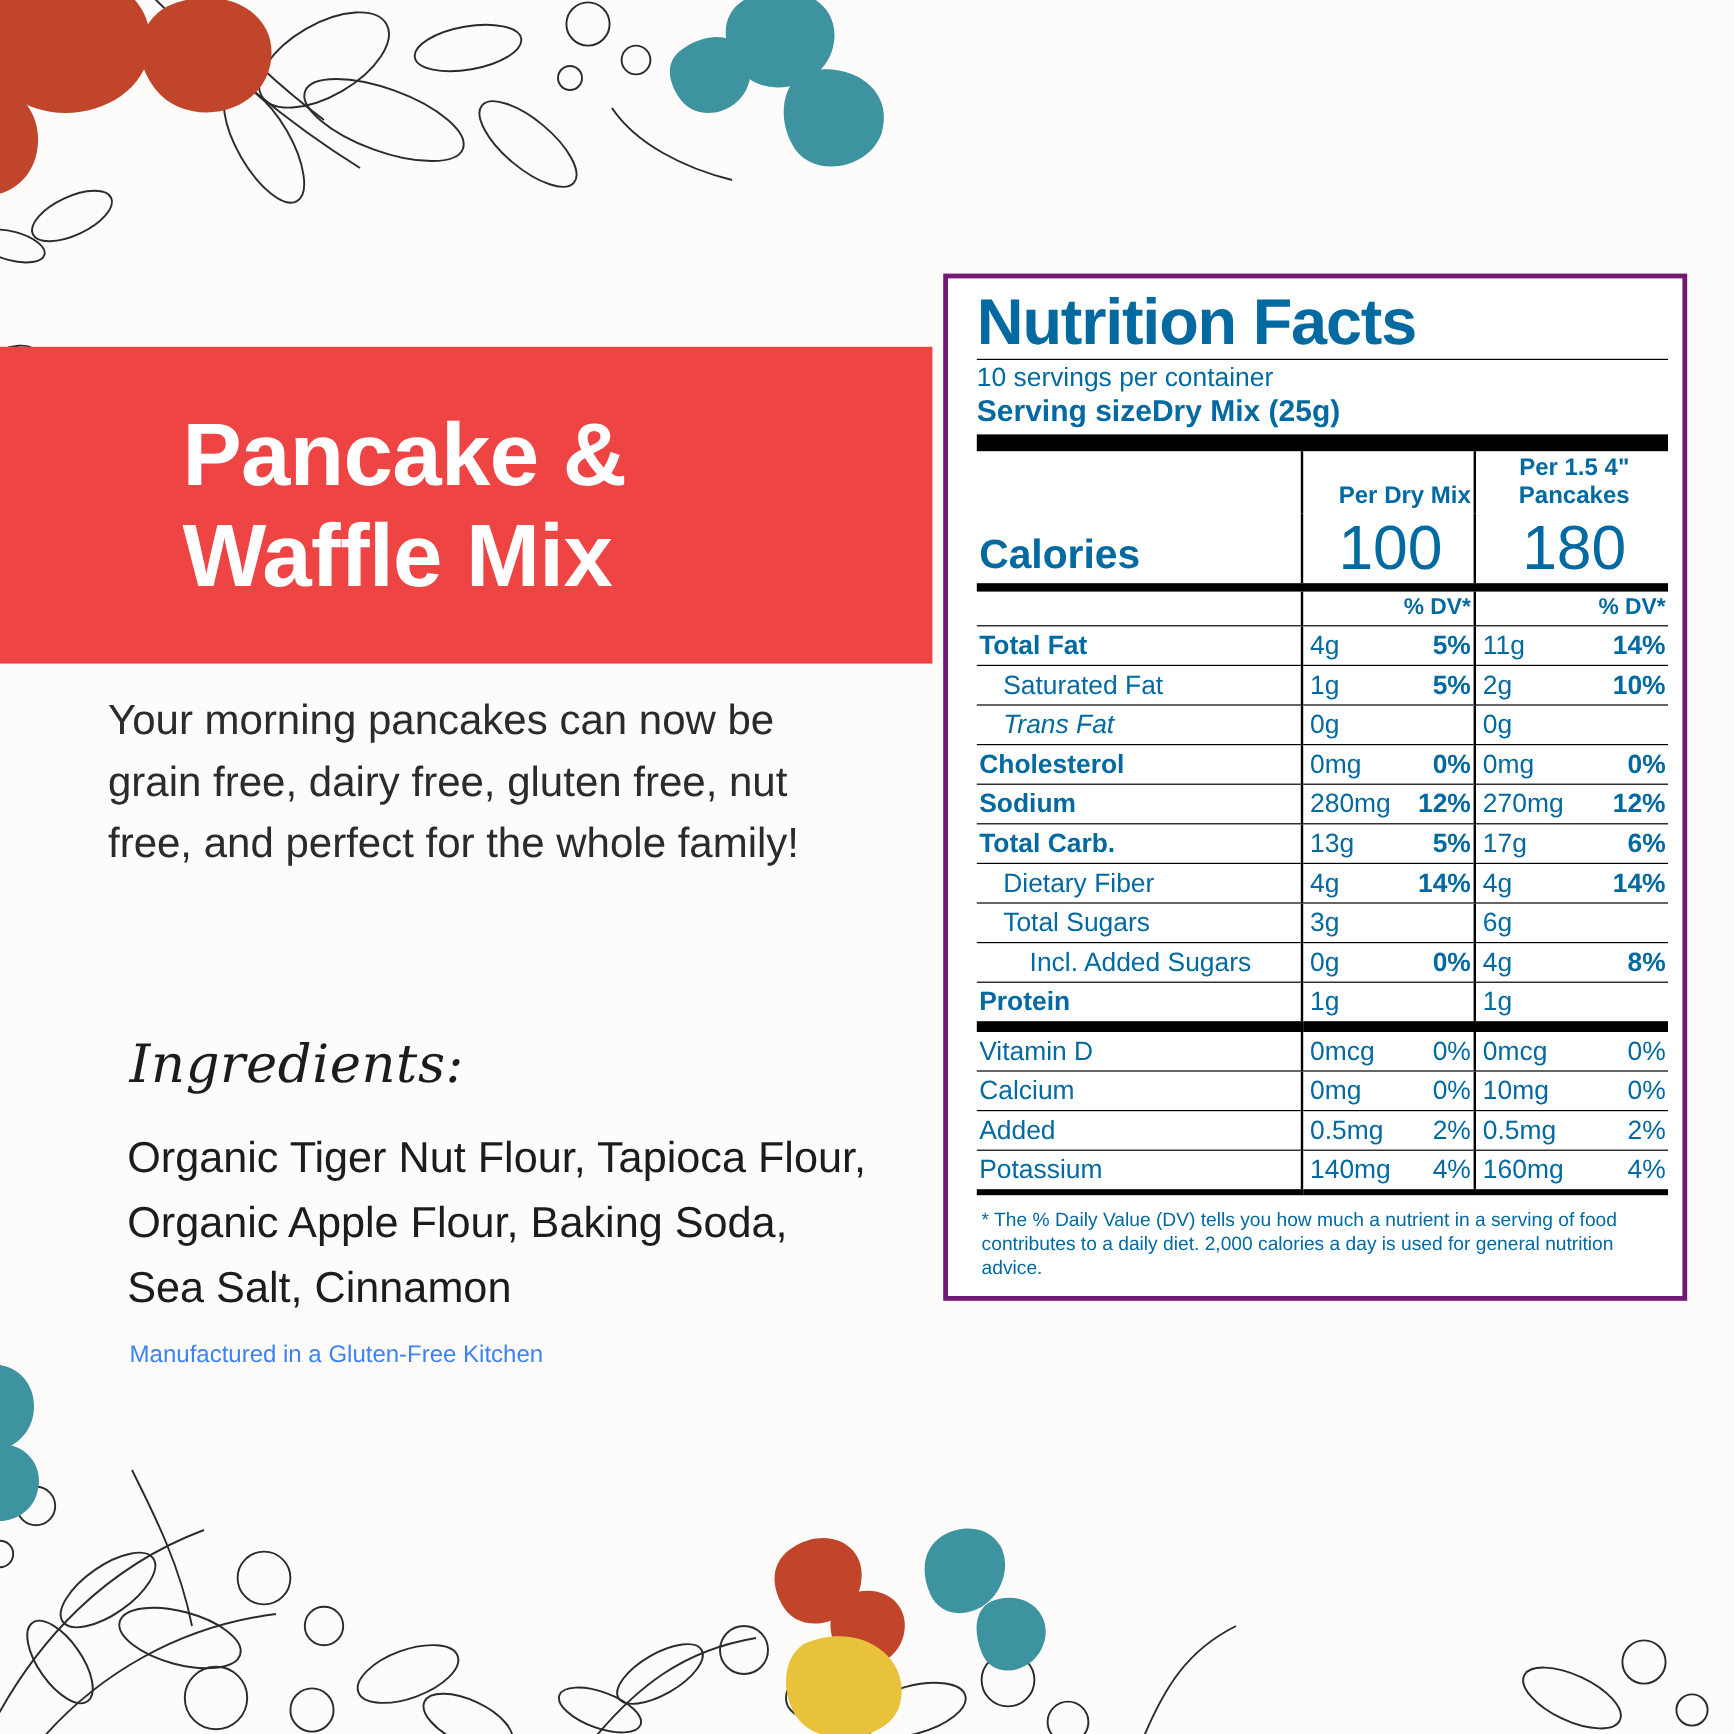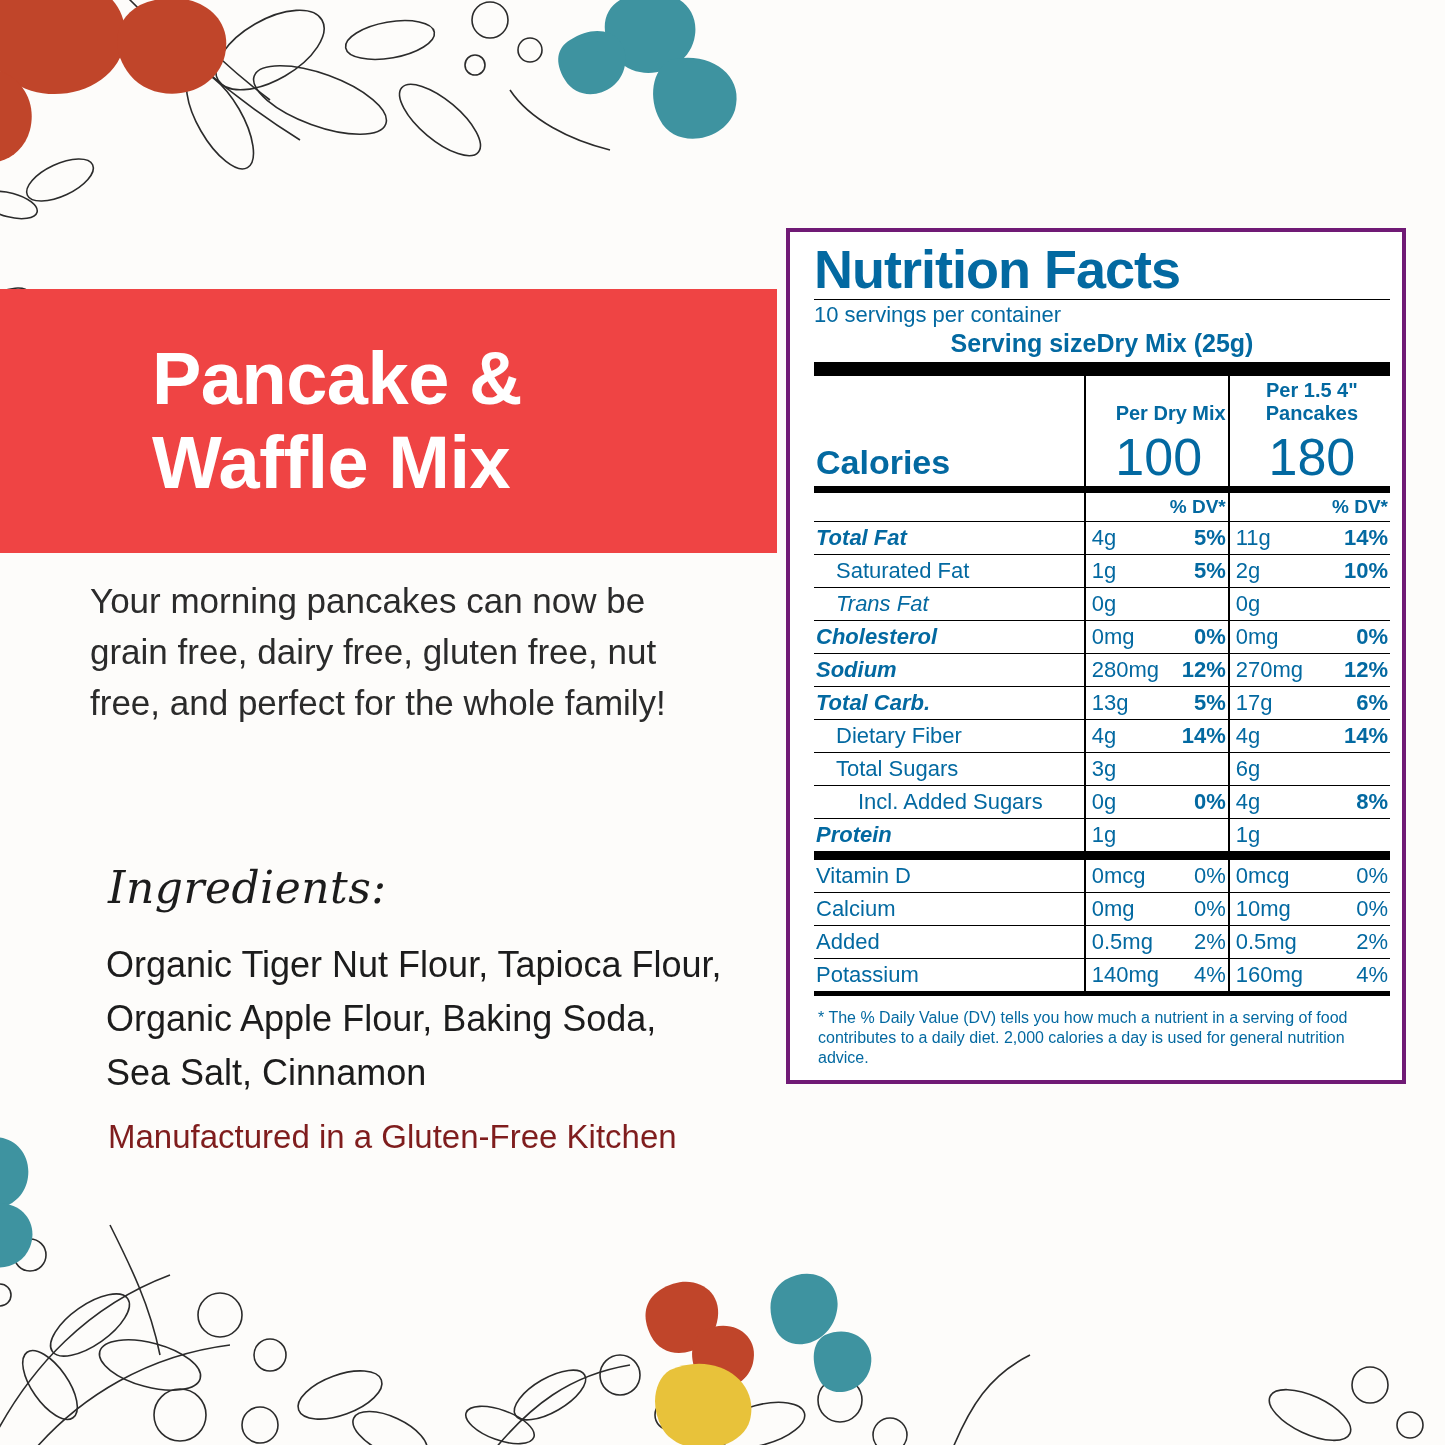--- a/index.html
+++ b/index.html
@@ -76,22 +76,22 @@
     width: 620px;
     font-size: 36px;
     line-height: 1.5;
     color: #1c1c1c;
   }
 
   .kitchen-note {
     position: absolute;
     left: 108px;
     top: 1118px;
-    font-size: 33px;
-    color: #7f1d1d;
+    font-size: 20px;
+    color: #3b82f6;
   }
 
   
   .nf {
     position: absolute;
     left: 786px;
     top: 228px;
     width: 620px;
     background: #ffffff;
     border: 4px solid #701a75;
@@ -107,21 +107,21 @@
     letter-spacing: -1px;
     margin: 2px 0 2px 0;
   }
   .nf-servings {
     font-size: 22px;
     line-height: 1.2;
     margin-top: 2px;
   }
   .nf-serving-size {
     display: flex;
-    justify-content: center;
+    justify-content: flex-start;
     align-items: baseline;
     font-size: 25px;
     font-weight: bold;
     margin-top: 1px;
   }
   .rule-thick { border-bottom: 14px solid #000; margin-top: 4px; }
   .rule-med   { border-bottom: 7px solid #000; }
   .rule-thin  { border-bottom: 1.5px solid #000; }
 
   table.nf-table {
@@ -144,21 +144,21 @@
   .cal-row td { padding: 0; }
   .cal-label { font-size: 34px; font-weight: bold; padding-bottom: 4px !important; }
   .cal-num {
     font-size: 52px;
     font-weight: normal;
     text-align: center;
     line-height: 1;
   }
   .dv-row td { font-size: 19px; font-weight: bold; text-align: right; padding: 1px 2px; }
 
-  .bold { font-weight: bold; font-style: italic; }
+  .bold { font-weight: bold; }
   .indent1 { padding-left: 22px !important; }
   .indent2 { padding-left: 44px !important; }
   .italic { font-style: italic; }
 
   .nf-footnote {
     font-size: 16px;
     line-height: 1.25;
     margin-top: 6px;
     padding: 6px 4px 2px 4px;
   }

